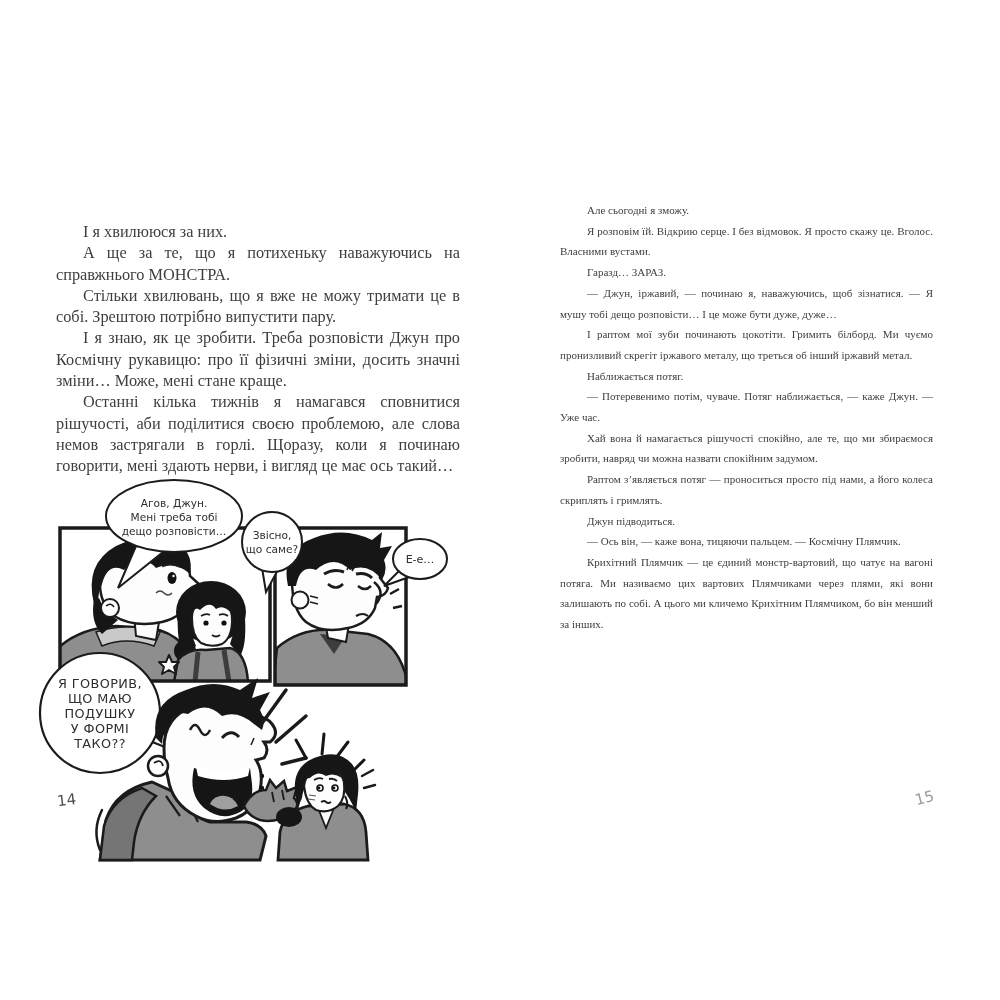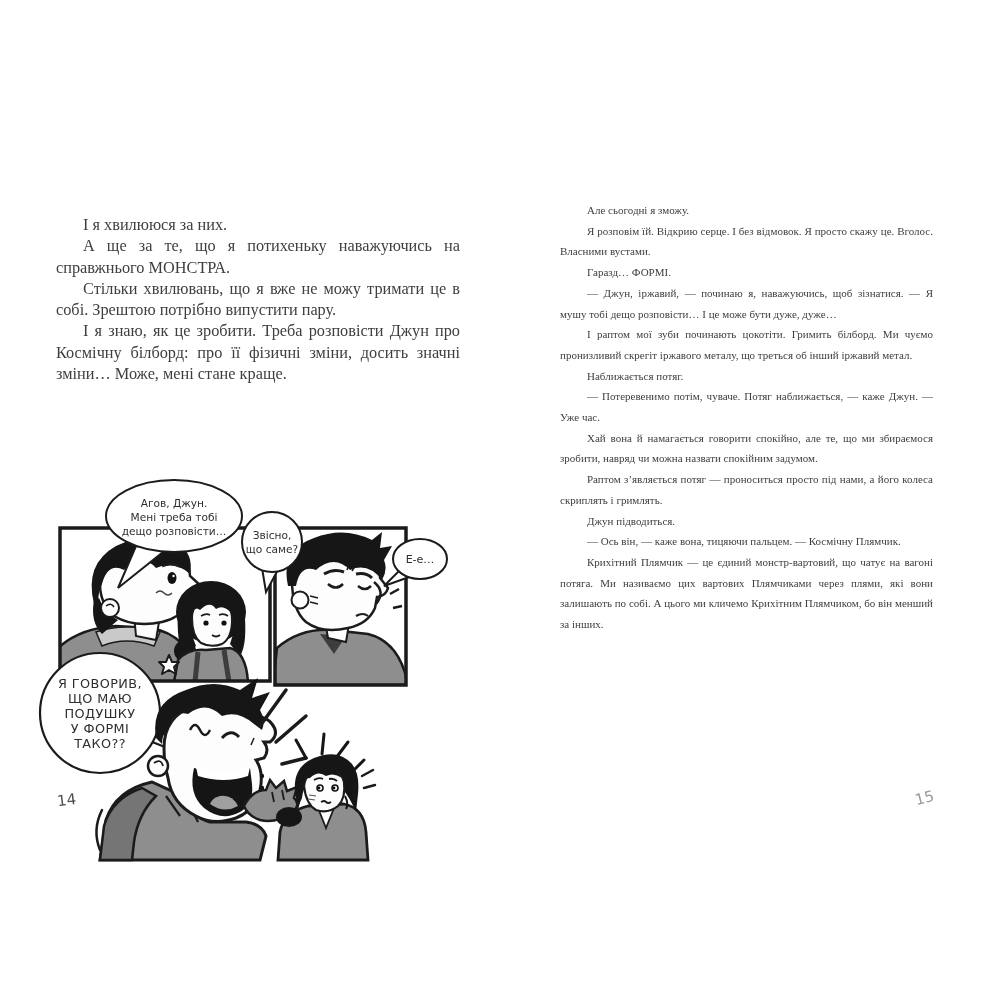--- a/index.html
+++ b/index.html
@@ -1,21 +1,21 @@
 <!DOCTYPE html>
 <html><head>
 <meta charset="utf-8">
 <style>
   html,body { margin:0; padding:0; }
   body {
     width:1000px; height:1000px; background:#ffffff; position:relative;
     font-family:"Liberation Serif", serif; overflow:hidden;
   }
   .page-col { position:absolute; color:#3e3e3e; text-align:justify; }
-  .col-left  { left:56px;  top:214px; width:404px; font-size:16.3px; line-height:21.3px; }
+  .col-left  { left:56px;  top:221px; width:404px; font-size:16.3px; line-height:21.3px; }
   .col-right { left:560px; top:200px; width:373px; font-size:11px; line-height:20.7px; }
   .para { margin:0; text-indent:27px; }
   .ital { }
   .comic { position:absolute; left:38px; top:476px; }
   .bubble-text {
     font-family:"DejaVu Sans", sans-serif; fill:#2e2e2e;
     text-anchor:middle;
   }
   .b-small { font-size:10.6px; }
   .b-mid   { font-size:11px; }
@@ -27,21 +27,22 @@
 </head>
 <body>
 
 <div>
 
   <section>
     <div class="page-col col-left">
       <p class="para">І я хвилююся за них.</p>
       <p class="para"><span>А ще за те, що я потихеньку наважуючись на справжнього </span><span class="ital">МОНСТРА.</span></p>
       <p class="para">Стільки хвилювань, що я вже не можу тримати це в собі. Зрештою потрібно випустити пару.</p>
-      <p class="para"><span>І я знаю, як це зробити. Треба розповісти Джун про Космічну білборд: про її фізичні </span><span class="ital">зміни</span><span>, досить значні зміни… Може, мені стане краще.</span></p>
+      <p class="para"><span>І я знаю, як це зробити. Треба розповісти Джун про Космічну рукавицю: про її фізичні </span><span class="ital">зміни</span><span>, досить значні зміни… Може, мені стане краще.</span></p>
+      <p class="para">Останні кілька тижнів я намагався сповнитися рішучості, аби поділитися своєю проблемою, але слова немов застрягали в горлі. Щоразу, коли я починаю говорити, мені здають нерви, і вигляд це має ось такий…</p>
     </div>
 
     <svg class="comic" width="460" height="410" viewBox="0 0 460 410">
       <defs>
         <clipPath id="clipA">
             <rect x="22" y="52" width="210" height="153"></rect>
           </clipPath>
         <clipPath id="clipB">
             <rect x="237" y="52" width="131" height="157"></rect>
           </clipPath>
@@ -216,26 +217,26 @@
       </g>
     </svg>
 
     <div class="pagenum pagenum-left">14</div>
   </section>
 
   <section>
     <div class="page-col col-right">
       <p class="para">Але сьогодні я зможу.</p>
       <p class="para">Я розповім їй. Відкрию серце. І без відмовок. Я просто скажу це. Вголос. Власними вустами.</p>
-      <p class="para">Гаразд… ФОРМІ.</p>
+      <p class="para">Гаразд… ЗАРАЗ.</p>
       <p class="para">— Джун, іржавий, — починаю я, наважуючись, щоб зізнатися. — Я мушу тобі дещо розповісти… І це може бути дуже, дуже…</p>
       <p class="para">І раптом мої зуби починають цокотіти. Гримить білборд. Ми чуємо пронизливий скрегіт іржавого металу, що треться об інший іржавий метал.</p>
       <p class="para">Наближається потяг.</p>
       <p class="para">— Потеревенимо потім, чуваче. Потяг наближається, — каже Джун. — Уже час.</p>
-      <p class="para">Хай вона й намагається говорити спокійно, але те, що ми збираємося зробити, навряд чи можна назвати спокійним задумом.</p>
+      <p class="para">Хай вона й намагається рішучості спокійно, але те, що ми збираємося зробити, навряд чи можна назвати спокійним задумом.</p>
       <p class="para">Раптом з’являється потяг — проноситься просто під нами, а його колеса скриплять і гримлять.</p>
       <p class="para">Джун підводиться.</p>
       <p class="para">— Ось він, — каже вона, тицяючи пальцем. — Космічну Плямчик.</p>
       <p class="para">Крихітний Плямчик — це єдиний монстр-вартовий, що чатує на вагоні потяга. Ми називаємо цих вартових Плямчиками через плями, які вони залишають по собі. А цього ми кличемо Крихітним Плямчиком, бо він менший за інших.</p>
     </div>
     <div class="pagenum pagenum-right">15</div>
   </section>
 
 </div>
 

